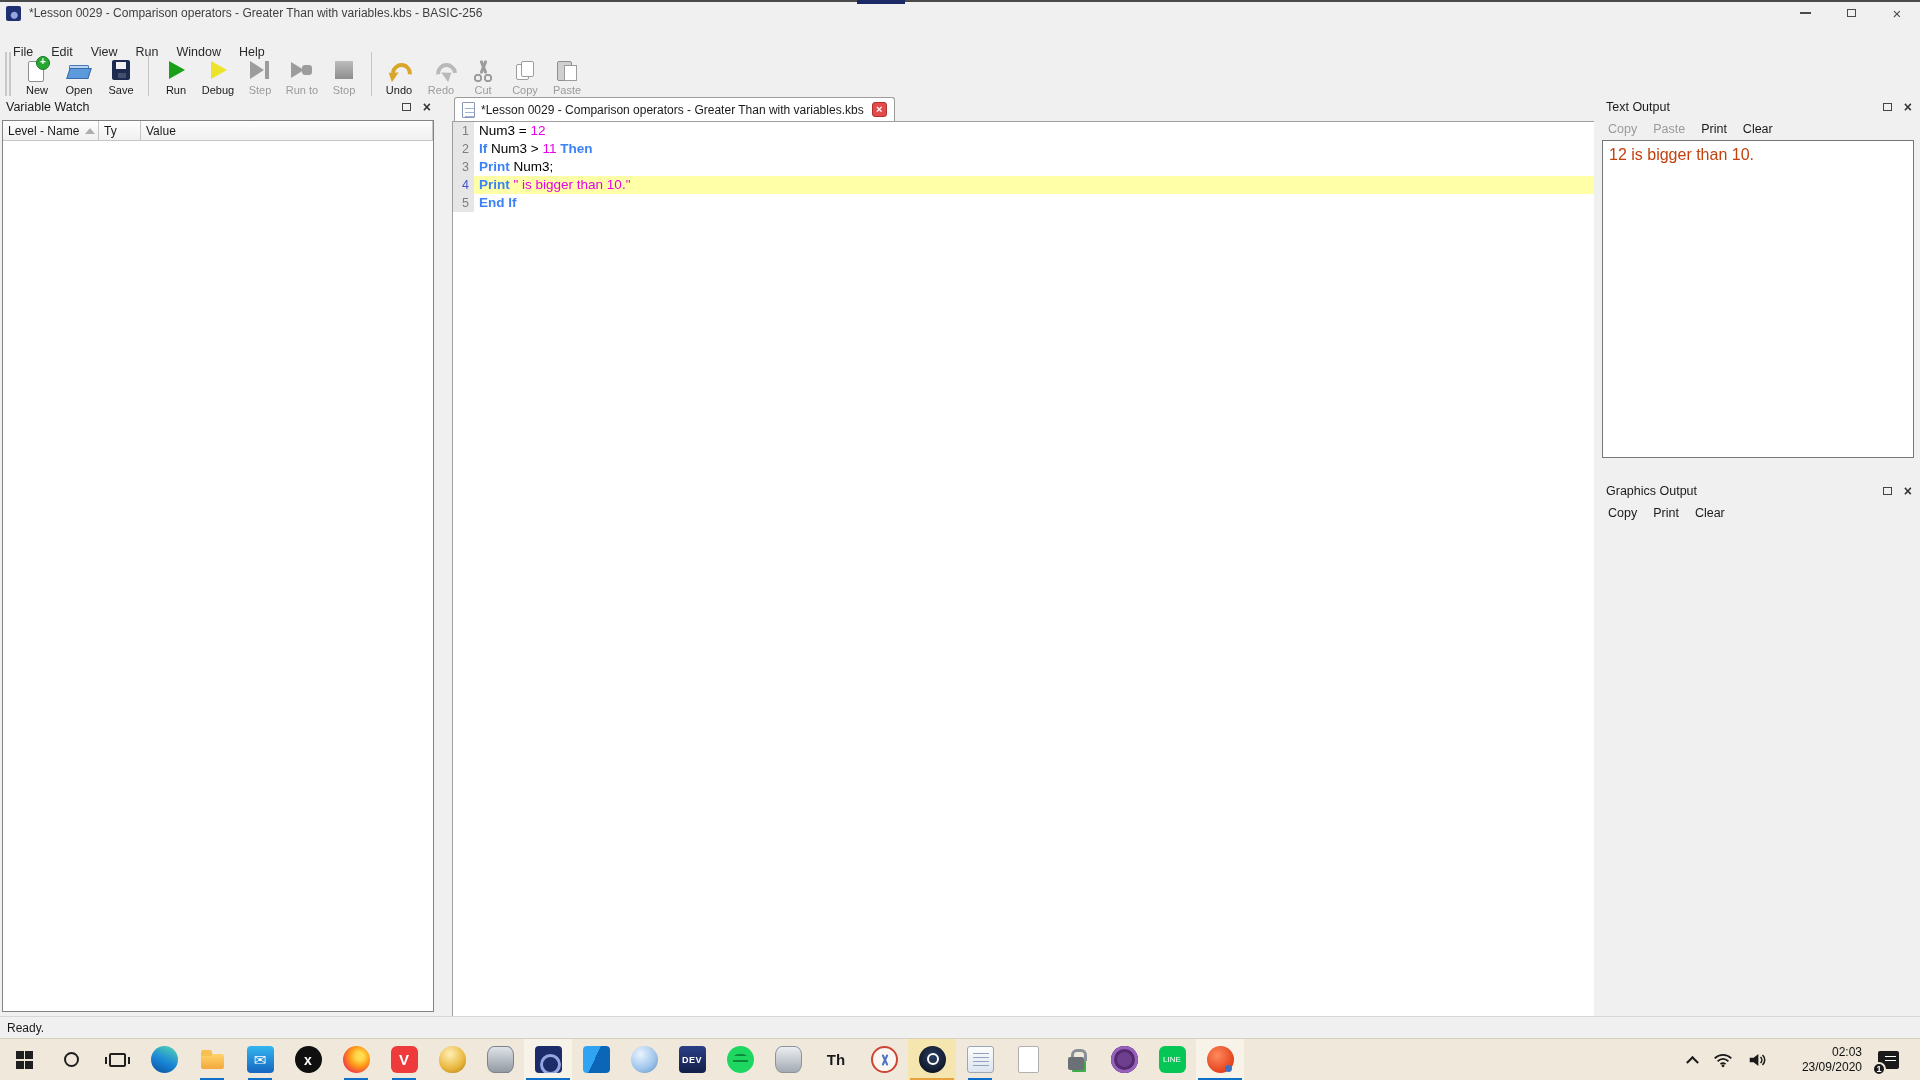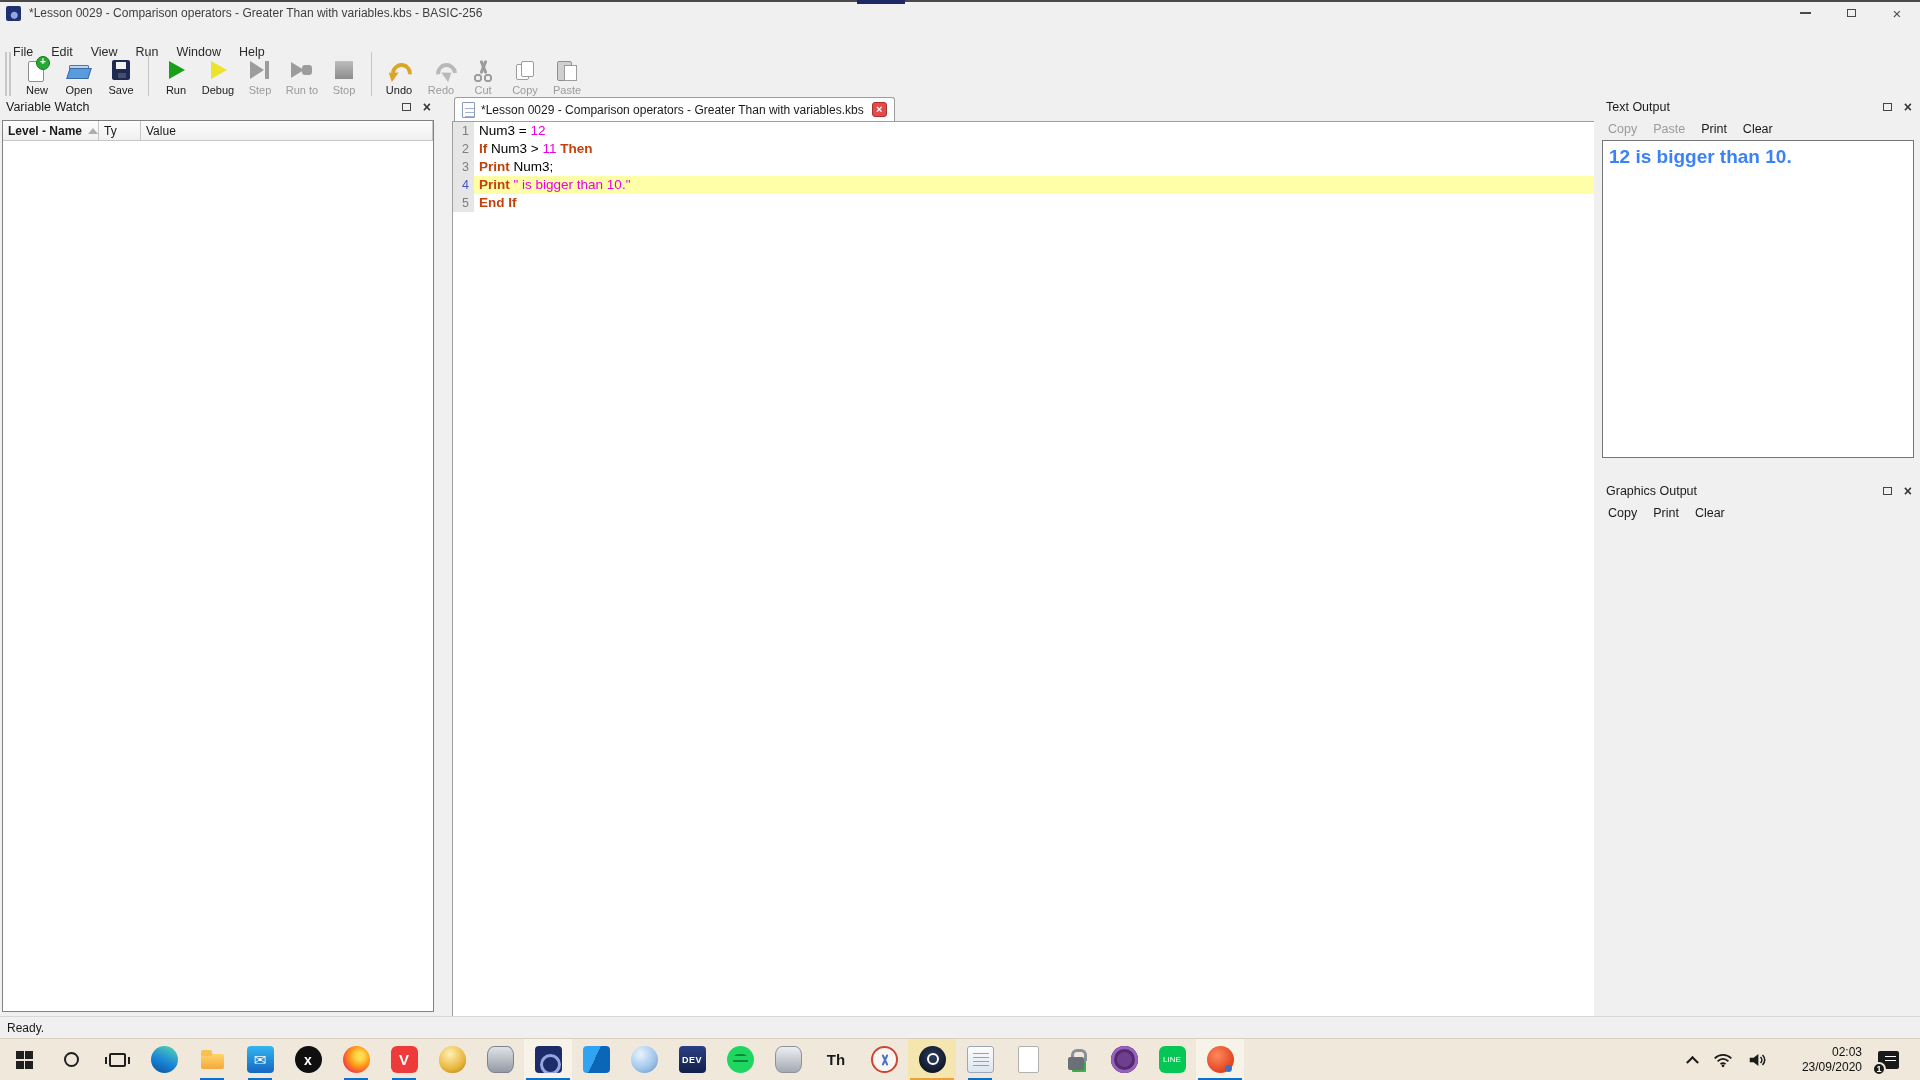--- a/index.html
+++ b/index.html
@@ -70,55 +70,55 @@
   .dock-title { font-size:12.5px; color:#1a1a1a; }
   .dock-btns { margin-left:auto; display:flex; align-items:center; gap:12px; }
   .float-ic { position:relative; width:9px; height:8px; border:1px solid #444; background:#f0f0f0; }
   .float-ic::before { content:""; position:absolute; left:2px; top:-4px; width:9px; height:8px; border:1px solid #444; z-index:-1; }
   .close-ic { font-size:14px; line-height:12px; color:#333; font-weight:bold; }
 
   .watch-panel { position:absolute; left:0; top:96px; width:437px; height:920px; background:#f0f0f0; }
   .vw-table { position:absolute; left:2px; right:3px; top:24px; bottom:4px; border:1px solid #828282; background:#fff; }
   .vw-head { display:flex; height:20px; background:linear-gradient(#fdfdfd,#f0f0f0); border-bottom:1px solid #c6c6c6; }
   .vw-col { font-size:12px; padding:3px 5px; border-right:1px solid #c6c6c6; display:flex; align-items:center; white-space:nowrap; overflow:hidden; }
-  .vw-col0 { width:96px;font-weight:bold; } .vw-col1 { width:42px; } .vw-col2 { flex:1; }
+  .vw-col0 { width:96px; } .vw-col1 { width:42px; } .vw-col2 { flex:1; }
   .sort-tri { width:0; height:0; margin-left:6px; border-left:5px solid transparent; border-right:5px solid transparent; border-bottom:6px solid #aeaeae; }
 
   .splitter-v { position:absolute; top:96px; width:15px; height:920px; background:#f0f0f0; }
 
   
   .editor { position:absolute; left:452px; top:96px; width:1143px; height:920px; }
   .tabbar { position:relative; height:25px; }
   .tab { position:absolute; left:2px; top:1px; height:24px; background:#fff; border:1px solid #9c9c9c; border-bottom:none;
          border-radius:3px 3px 0 0; display:flex; align-items:center; padding:0 7px; z-index:2; }
   .doc-ic { width:13px; height:16px; background:#fff; border:1px solid #8a99b8; border-radius:1px; margin-right:6px;
             background-image:repeating-linear-gradient(180deg, transparent 0 3px, #9db3d8 3px 4px); background-size:9px 100%; background-repeat:no-repeat; background-position:2px 2px; }
   .tab-title { font-size:12px; color:#1a1a1a; white-space:nowrap; }
   .tab-close { width:15px; height:15px; margin-left:8px; background:#e14b4b; border:1px solid #b03030; border-radius:3px;
                color:#fff; font-size:11px; line-height:13px; text-align:center; font-weight:bold; }
   .code-wrap { position:absolute; left:0; top:25px; right:0; bottom:0; background:#fff; border:1px solid #9f9f9f; border-bottom:none; overflow:hidden; }
   .crow { display:flex; height:18px; align-items:center; }
   .lnum { width:21px; background:#e6e6e6; color:#7d7d7d; font-size:12.5px; text-align:right; padding-right:5px; height:18px; line-height:18px; flex:none; }
   .curnum { color:#4055c8; }
   .ltext { flex:1; font-size:13.5px; padding-left:5px; white-space:pre; height:18px; line-height:18px; }
   .crow.cur .ltext { background:#ffffa8; }
-  .tok-keyword { color:#c2410c; font-weight:bold; }
+  .tok-keyword { color:#3b82f6; font-weight:bold; }
   .tok-number { color:#e800e8; }
   .tok-string { color:#e800e8; }
   .tok-plain { color:#000; }
 
   
   .right-dock { position:absolute; left:1600px; top:96px; width:318px; height:920px; background:#f0f0f0; }
   .to-panel { position:absolute; left:0; top:0; width:100%; height:370px; }
   .go-panel { position:absolute; left:0; top:384px; width:100%; bottom:0; }
   .obtn-row { display:flex; align-items:center; padding:2px 8px 0 8px; height:20px; gap:16px; }
   .obtn { font-size:12.5px; color:#1a1a1a; }
   .obtn.dis { color:#9b9b9b; }
   .to-content { position:absolute; left:2px; right:4px; top:44px; bottom:8px; background:#fff; border:1px solid #767676; padding:5px 6px; }
-  .to-text { font-size:19px; color:#3b82f6;font-weight:bold; }
+  .to-text { font-size:16px; color:#c2410c; }
 
   
   .statusbar { position:absolute; left:0; top:1016px; width:1920px; height:22px; background:#f0f0f0; border-top:1px solid #d7d7d7;
                display:flex; align-items:center; padding-left:7px; }
   .status-text { font-size:12px; color:#1a1a1a; }
 
   
   .taskbar { position:absolute; left:0; top:1038px; width:1920px; height:42px; background:#efe8db; border-top:1px solid #d8d0bf;
              display:flex; align-items:center; }
   .start { width:48px; height:42px; display:flex; align-items:center; justify-content:center; }

